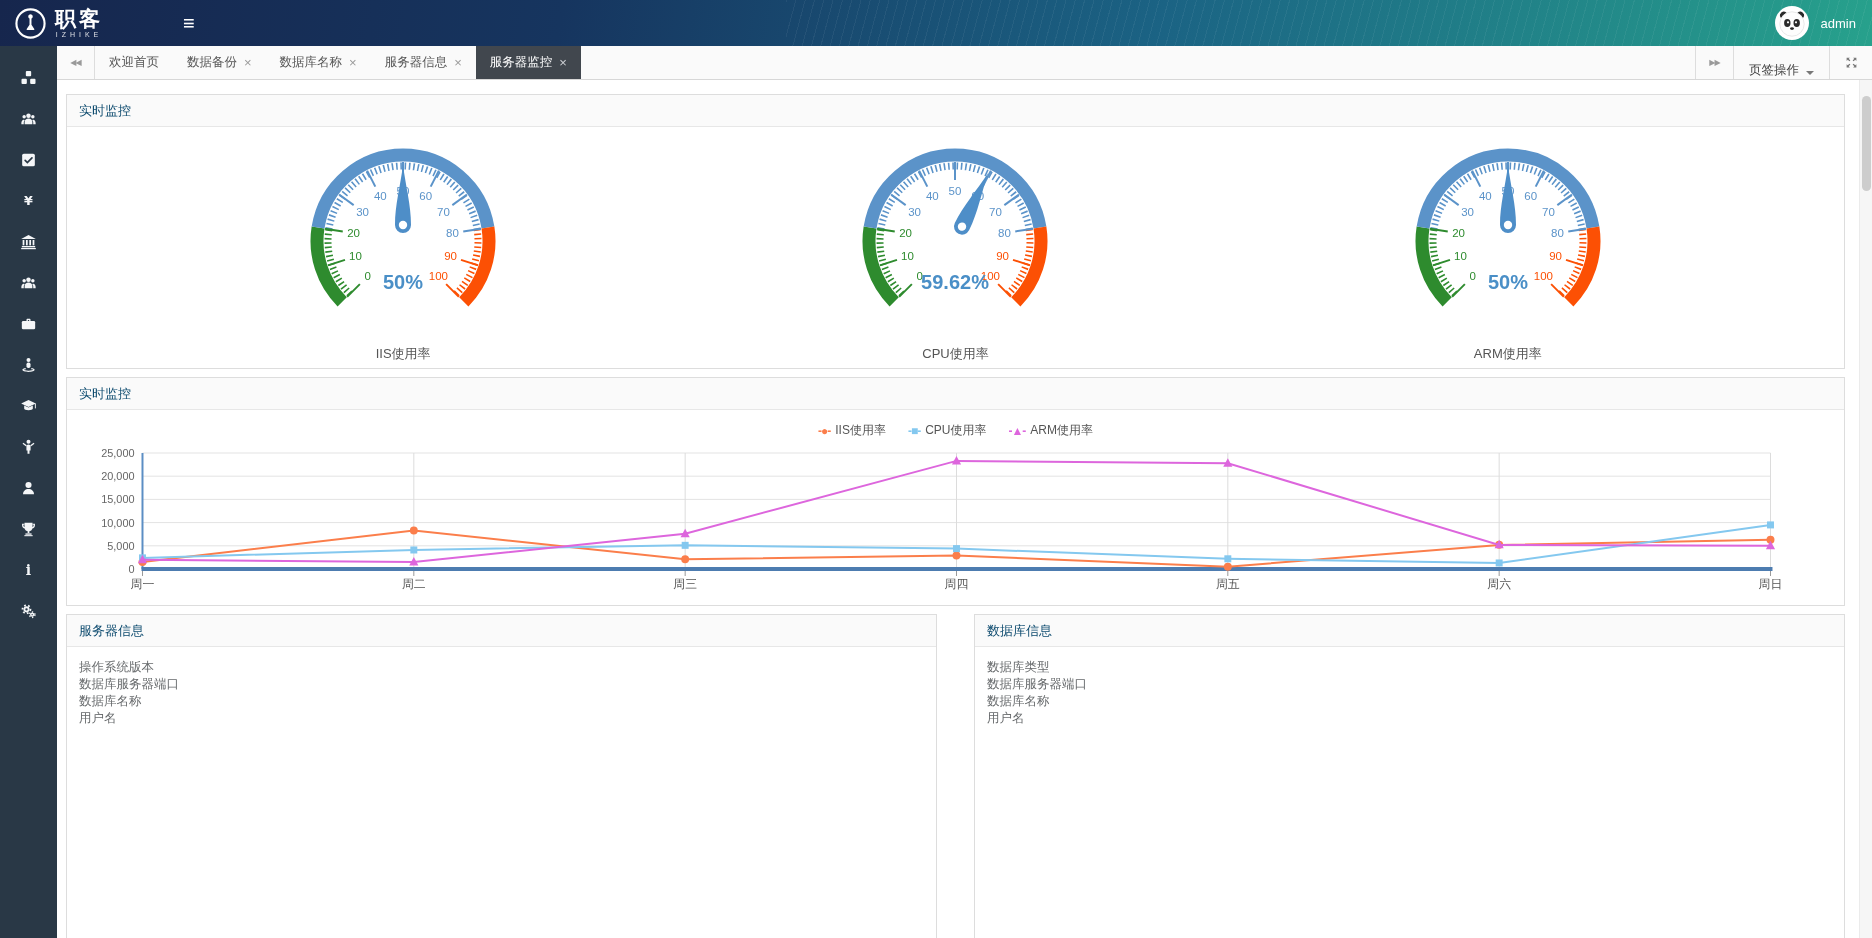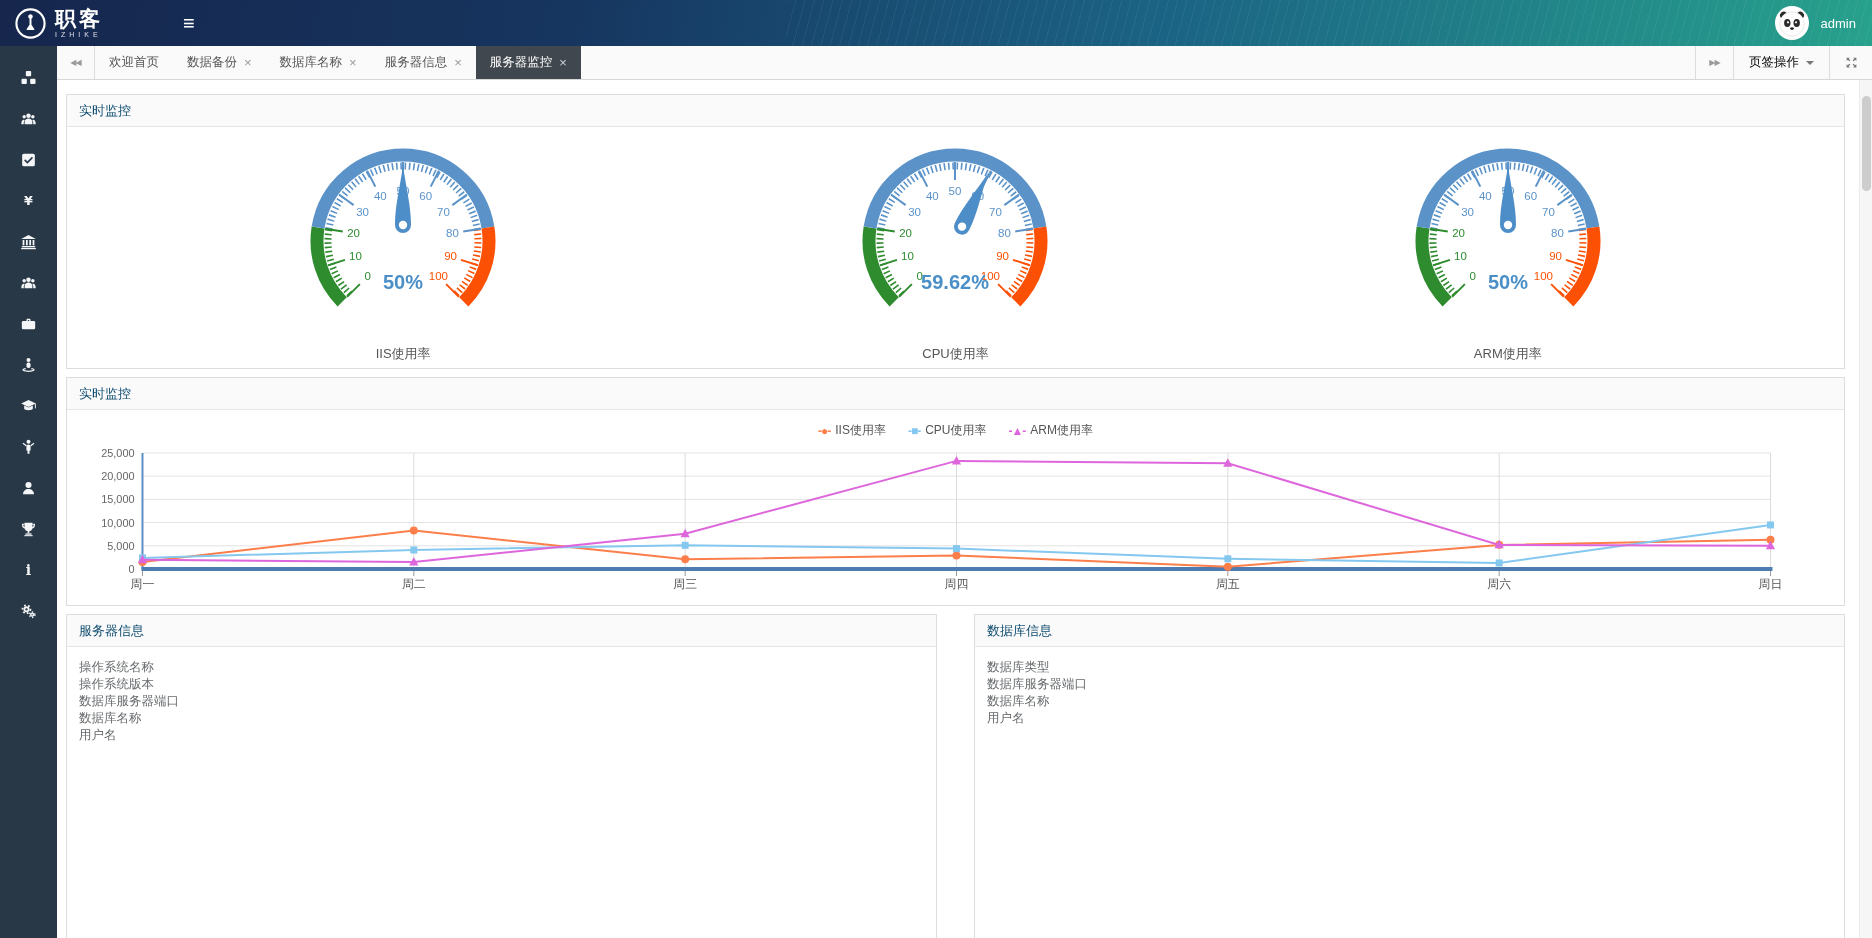--- a/index.html
+++ b/index.html
@@ -2,21 +2,21 @@
 <html><head>
 <meta charset="utf-8">
 <style>
   html,body{margin:0;padding:0;background:#fff;}
   body{font-family:"Liberation Sans","DejaVu Sans",sans-serif;}
   .app{position:relative;width:1872px;height:938px;background:#fff;overflow:hidden;}
 
   
   .navbar{position:absolute;top:0;left:0;right:0;height:46px;
     background:linear-gradient(100deg,#16264d 0%,#16355f 30%,#1b6384 62%,#27a18c 100%);
-    display:flex;align-items:center;color:#fff;z-index:6;}
+    display:flex;align-items:center;color:#fff;z-index:6;text-align:center;}
   .navbar::after{content:"";position:absolute;right:0;top:0;bottom:0;width:58%;
     background:repeating-linear-gradient(105deg,rgba(255,255,255,.055) 0 1px,transparent 1px 9px);
     pointer-events:none;}
   .logo{display:flex;align-items:center;gap:8px;padding-left:14px;}
   .logo-text-main{font-size:21px;font-weight:bold;letter-spacing:3px;line-height:21px;}
   .logo-text-sub{font-size:7px;letter-spacing:4px;opacity:.85;margin-top:2px;}
   .hamburger{margin-left:80px;font-size:20px;cursor:pointer;line-height:46px;}
   .nav-right{margin-left:auto;padding-right:16px;display:flex;align-items:center;gap:12px;font-size:13px;position:relative;z-index:2;cursor:pointer;}
   .avatar{width:30px;height:30px;border-radius:50%;border:2px solid rgba(255,255,255,.9);overflow:hidden;background:#fff;display:flex;}
 
@@ -32,21 +32,21 @@
   .tab-nav-btn{width:37px;display:flex;align-items:center;justify-content:center;color:#9a9a9a;
     font-size:8px;letter-spacing:-1px;cursor:pointer;}
   .tab-nav-btn.left{border-right:1px solid #ddd;}
   .tab-nav-btn.right{border-left:1px solid #ddd;}
   .tabs{display:flex;align-items:stretch;}
   .tab{display:flex;align-items:center;gap:7px;padding:0 14px;cursor:pointer;white-space:nowrap;}
   .tab .close{color:#9a9a9a;font-size:13px;line-height:13px;}
   .tab.active{background:#41474e;color:#fff;}
   .tab.active .close{color:#cfd2d6;}
   .tab-right{margin-left:auto;display:flex;align-items:stretch;}
-  .tab-ops{display:flex;align-items:center;gap:7px;padding:0 15px;border-left:1px solid #ddd;cursor:pointer;color:#000000;}
+  .tab-ops{display:flex;align-items:flex-end;gap:7px;padding:0 15px;border-left:1px solid #ddd;cursor:pointer;color:#404040;}
   .caret{width:0;height:0;border:4px solid transparent;border-top-color:#777;margin-top:4px;}
   .tab-expand{width:42px;border-left:1px solid #ddd;display:flex;align-items:center;justify-content:center;cursor:pointer;}
   .tab-expand svg{width:13px;height:13px;fill:#777;}
 
   
   .content{position:absolute;top:34px;left:0;right:12px;bottom:0;overflow:hidden;padding:14px 15px 0 9px;}
   .panel{background:#fff;border:1px solid #ddd;margin-bottom:8px;}
   .panel-header{height:31px;line-height:31px;background:#fafafa;border-bottom:1px solid #e7e7e7;
     padding:0 12px;font-size:13px;color:#0c4a6e;}
   .gauges{display:flex;justify-content:space-around;align-items:flex-start;padding:8px 60px 0;height:241px;box-sizing:border-box;}
@@ -447,21 +447,20 @@
               <path d="M1441.8333333333333,98.872 L1446.4333333333332,107.372 L1437.2333333333333,107.372 Z" fill="#dd66dd"></path>
               <path d="M1715,99.8 L1719.6,108.3 L1710.4,108.3 Z" fill="#dd66dd"></path>
             </svg>
         </div>
       </section>
 
       <div class="row">
         <section class="panel half">
           <div class="panel-header">服务器信息</div>
           <ul class="info-list" id="server-list">
-              <li>操作系统名称</li>
               <li>操作系统版本</li>
               <li>数据库服务器端口</li>
               <li>数据库名称</li>
               <li>用户名</li>
             </ul>
         </section>
         <section class="panel half">
           <div class="panel-header">数据库信息</div>
           <ul class="info-list" id="db-list">
               <li>数据库类型</li>

